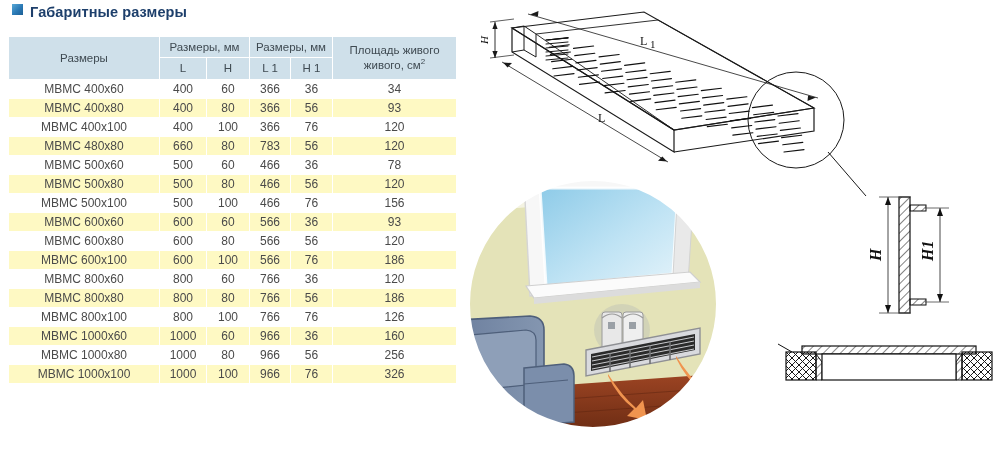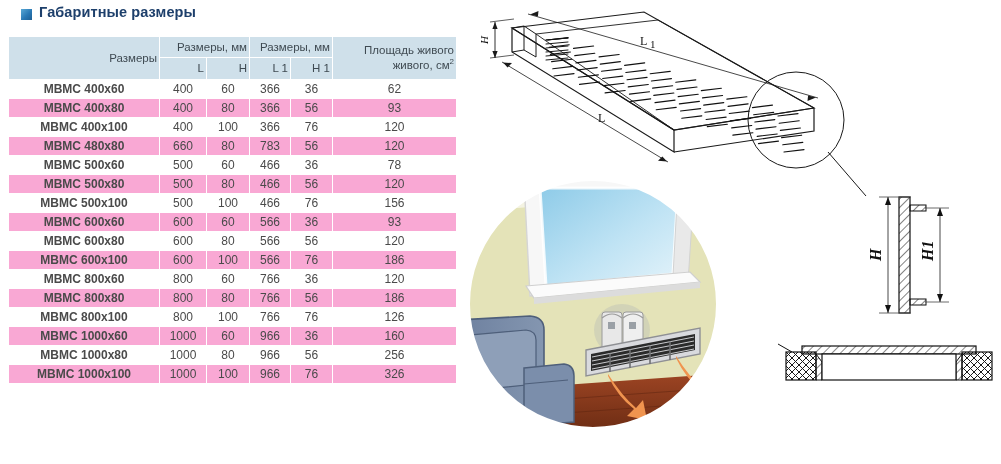--- a/index.html
+++ b/index.html
@@ -8,22 +8,22 @@
     background:#ffffff;
     font-family:"Liberation Sans", sans-serif;
     color:#3b3b3b;
     overflow:hidden;
     position:relative;
   }
   .page{position:relative;width:1001px;height:464px;}
 
   
   .title-row{
-    position:absolute;left:21px;top:4px;
-    display:flex;align-items:flex-end;gap:7px;
+    position:absolute;left:12px;top:4px;
+    display:flex;align-items:flex-start;gap:7px;
   }
   .bullet{
     width:11px;height:11px;
     background:linear-gradient(135deg,#5aa9d6 0%,#2a79b5 55%,#1e5f94 100%);
     display:inline-block;
   }
   .title-text{
     font-size:14.5px;font-weight:bold;color:#1d3f6b;
     letter-spacing:.1px;white-space:nowrap;
   }
@@ -31,30 +31,30 @@
   
   .tbl-wrap{position:absolute;left:8px;top:36px;width:444px;}
   table.spec{
     border-collapse:separate;border-spacing:1px 1px;
     width:444px;table-layout:fixed;
     font-size:11.5px;
   }
   table.spec th{
     background:#cfe0ea;color:#3f4a52;
     font-weight:normal;font-size:11.5px;
-    padding:3px 2px;text-align:right;vertical-align:middle;
+    padding:3px 2px;text-align:center;vertical-align:middle;
     line-height:1.25;
   }
   table.spec td{
     text-align:center;padding:1px 2px;height:16px;
     color:#4a4a4a;font-size:12px;line-height:1.2;
     background:#ffffff;
   }
-  table.spec tr.alt td{background:#f9a8d4;}
-  td.model,th.model{text-align:center;font-weight:bold;}
+  table.spec tr.alt td{background:#fef9c3;}
+  td.model,th.model{text-align:center;}
   td.model{color:#3a3a3a;}
   .sup{font-size:8px;vertical-align:super;}
   col.c-model{width:150px;}
   col.c-l{width:46px;}
   col.c-h{width:42px;}
   col.c-l1{width:40px;}
   col.c-h1{width:41px;}
   col.c-area{width:123px;}
 
   
@@ -100,21 +100,21 @@
           <th>H 1</th>
         </tr>
       </thead>
       <tbody id="tbody">
           <tr>
             <td class="model">МВМС 400x60</td>
             <td>400</td>
             <td>60</td>
             <td>366</td>
             <td>36</td>
-            <td>62</td>
+            <td>34</td>
           </tr>
           <tr class="alt">
             <td class="model">МВМС 400x80</td>
             <td>400</td>
             <td>80</td>
             <td>366</td>
             <td>56</td>
             <td>93</td>
           </tr>
           <tr>

